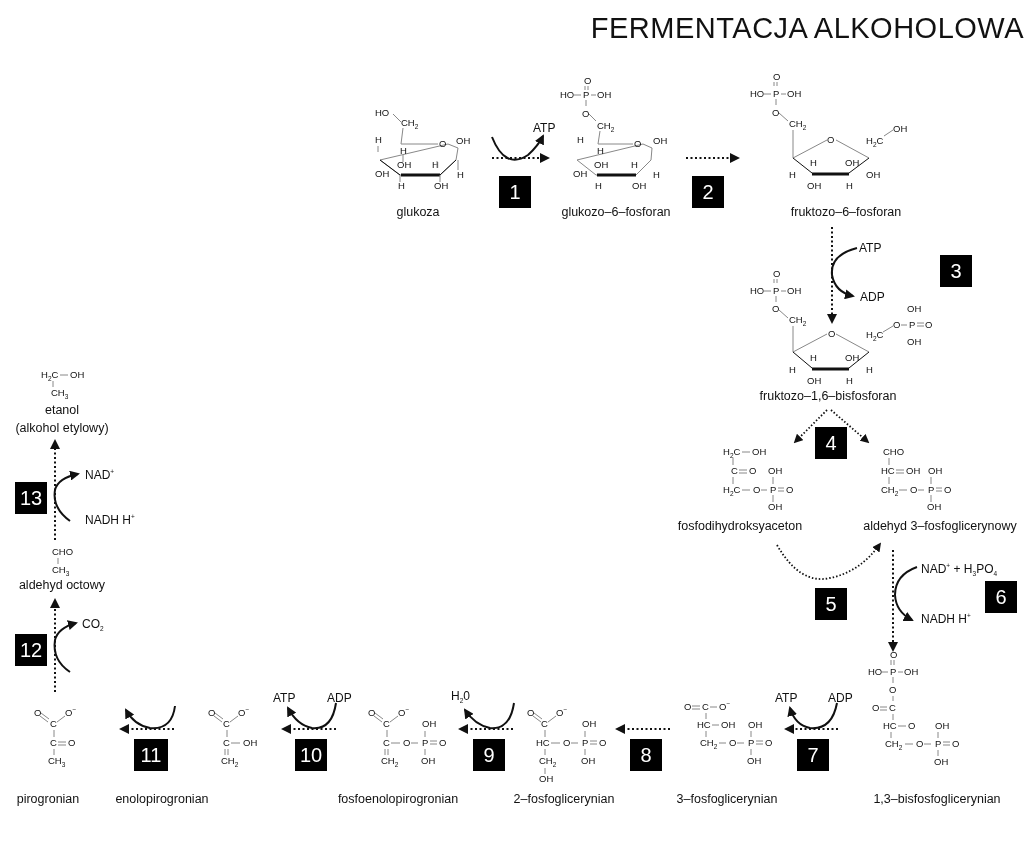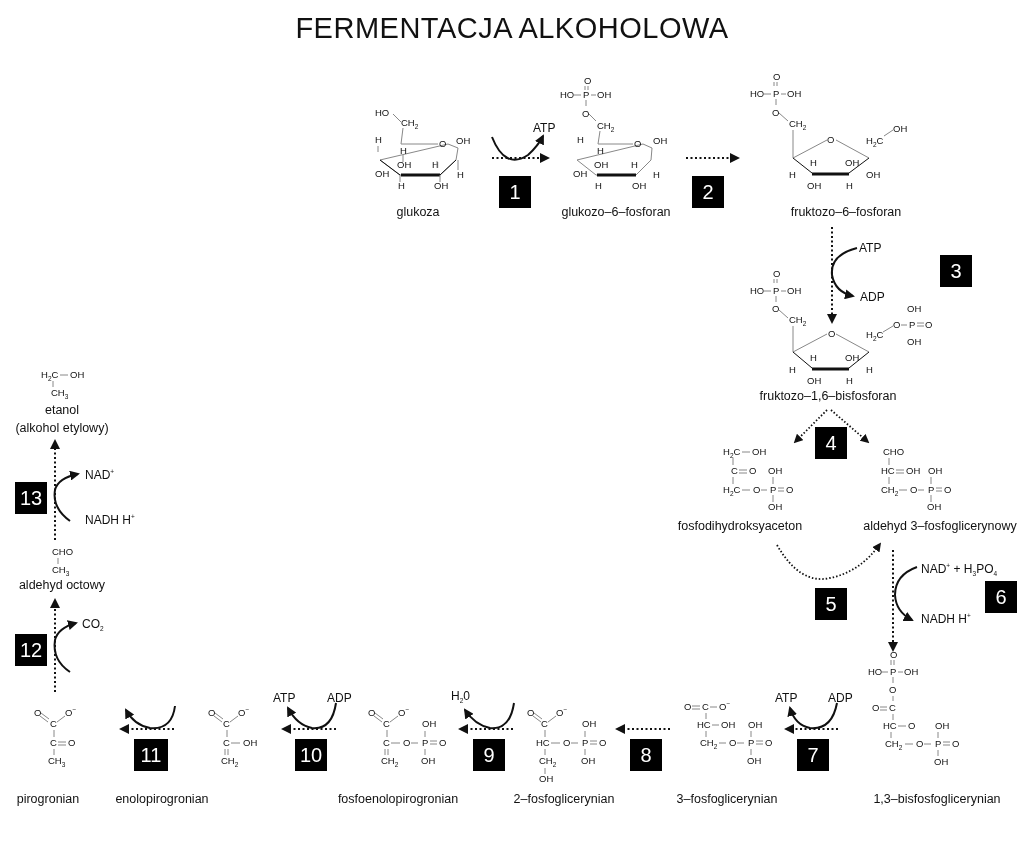--- a/index.html
+++ b/index.html
@@ -1,18 +1,18 @@
 <!DOCTYPE html>
 <html><head>
 <meta charset="utf-8">
 <style>
   html, body { margin: 0; padding: 0; background: #ffffff; }
   body { width: 1024px; height: 853px; position: relative; overflow: hidden;
          font-family: "Liberation Sans", sans-serif; color: #111; }
-  #title { position: absolute; top: 12px; left: 0; width: 1024px; text-align: center;
+  #title { position: absolute; top: 12px; left: 0; width: 1024px; text-align: right;
            font-size: 29px; letter-spacing: 0.5px; color: #111; }
   svg#diagram { position: absolute; left: 0; top: 0; }
   .lbl { font-family: "Liberation Sans", sans-serif; font-size: 12.5px; fill: #111; }
   .mol { font-family: "Liberation Sans", sans-serif; font-size: 9.5px; fill: #111; }
   .sub { font-size: 6.5px; }
   .sup { font-size: 6.5px; }
   .rg  { font-family: "Liberation Sans", sans-serif; font-size: 12px; fill: #111; }
   .stepbox { fill: #000; }
   .steptxt { font-family: "Liberation Sans", sans-serif; font-size: 20px; fill: #fff; text-anchor: middle; }
   .bond { stroke: #888; stroke-width: 1; fill: none; }

